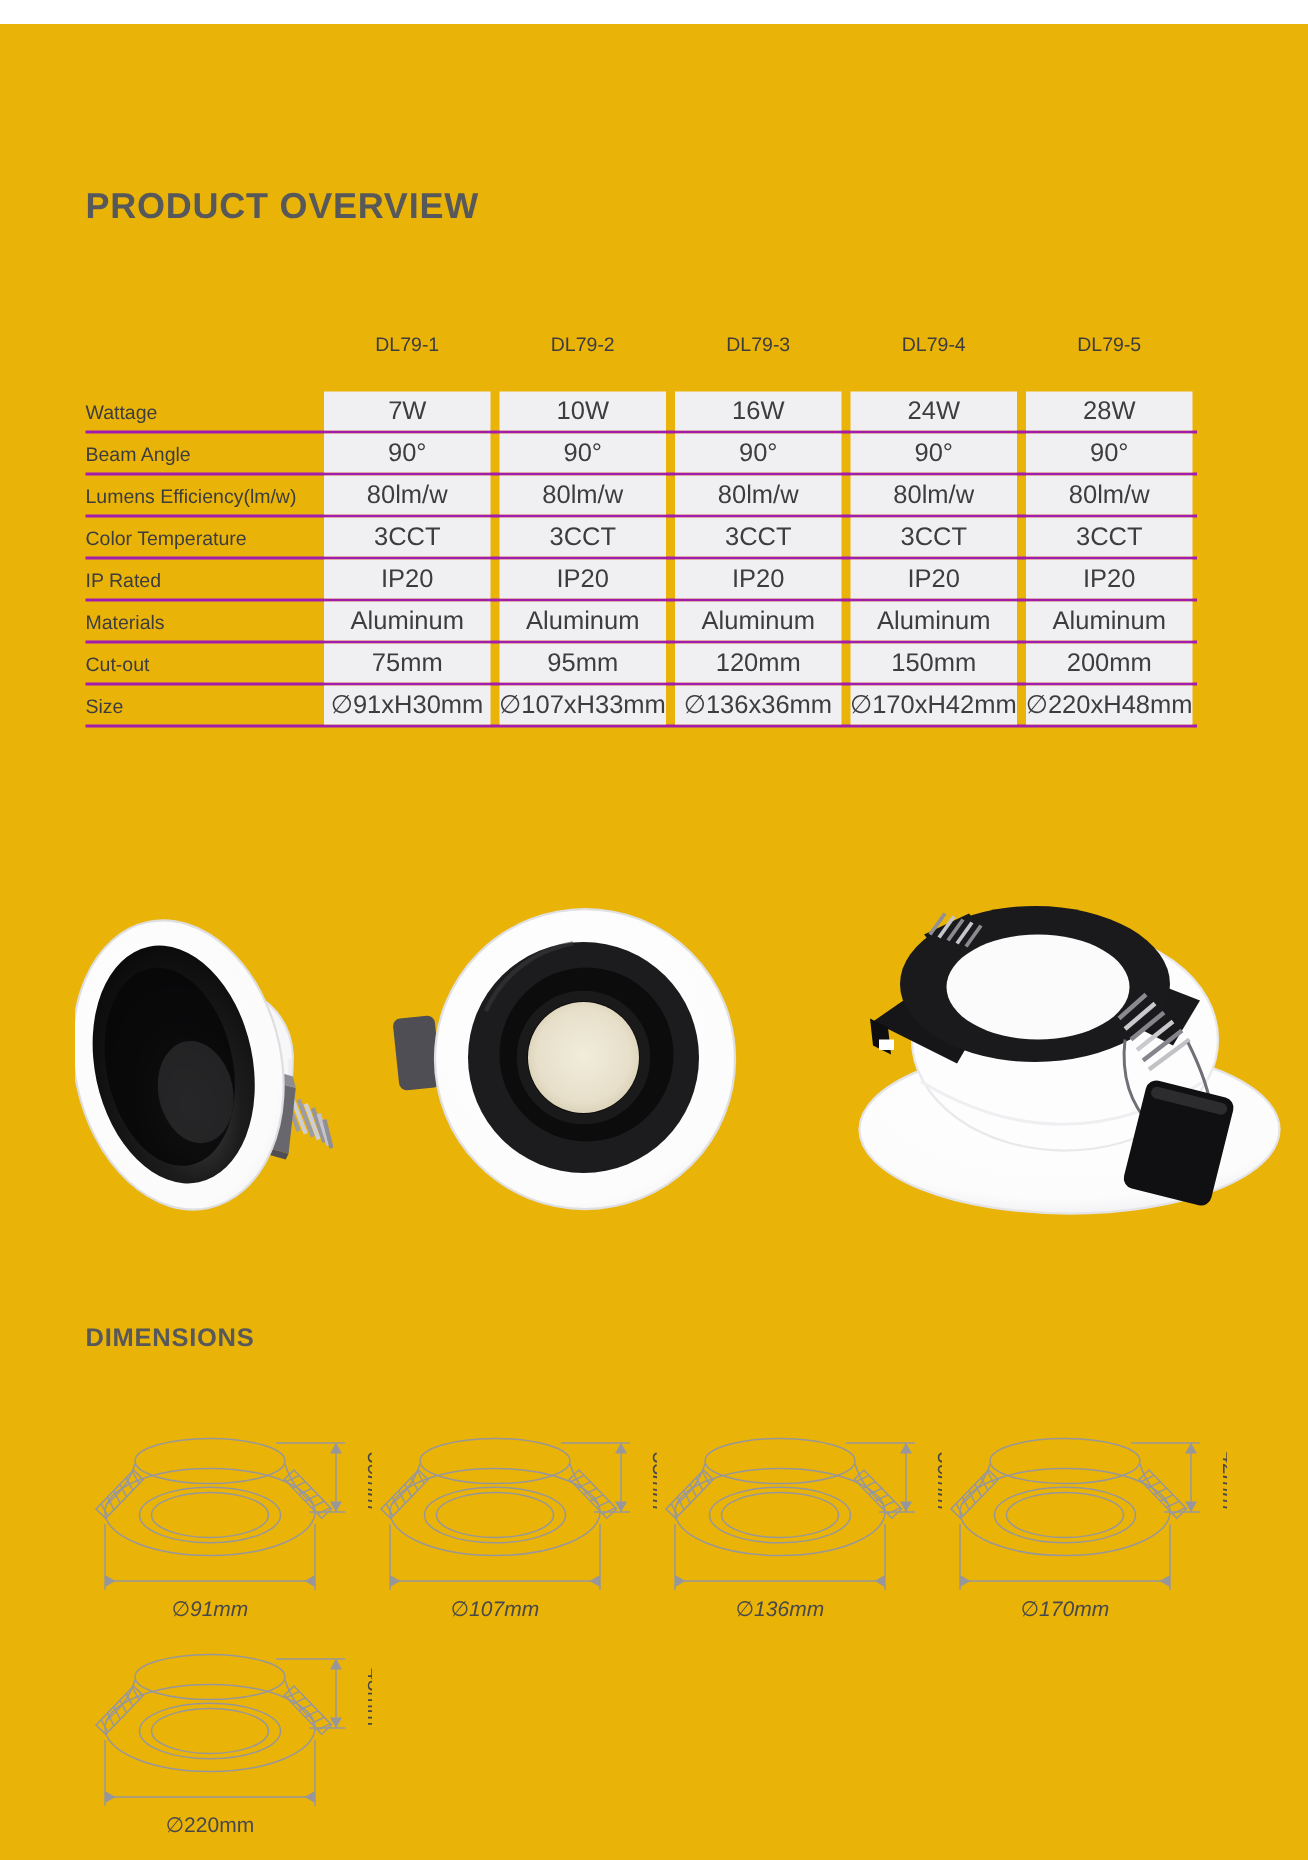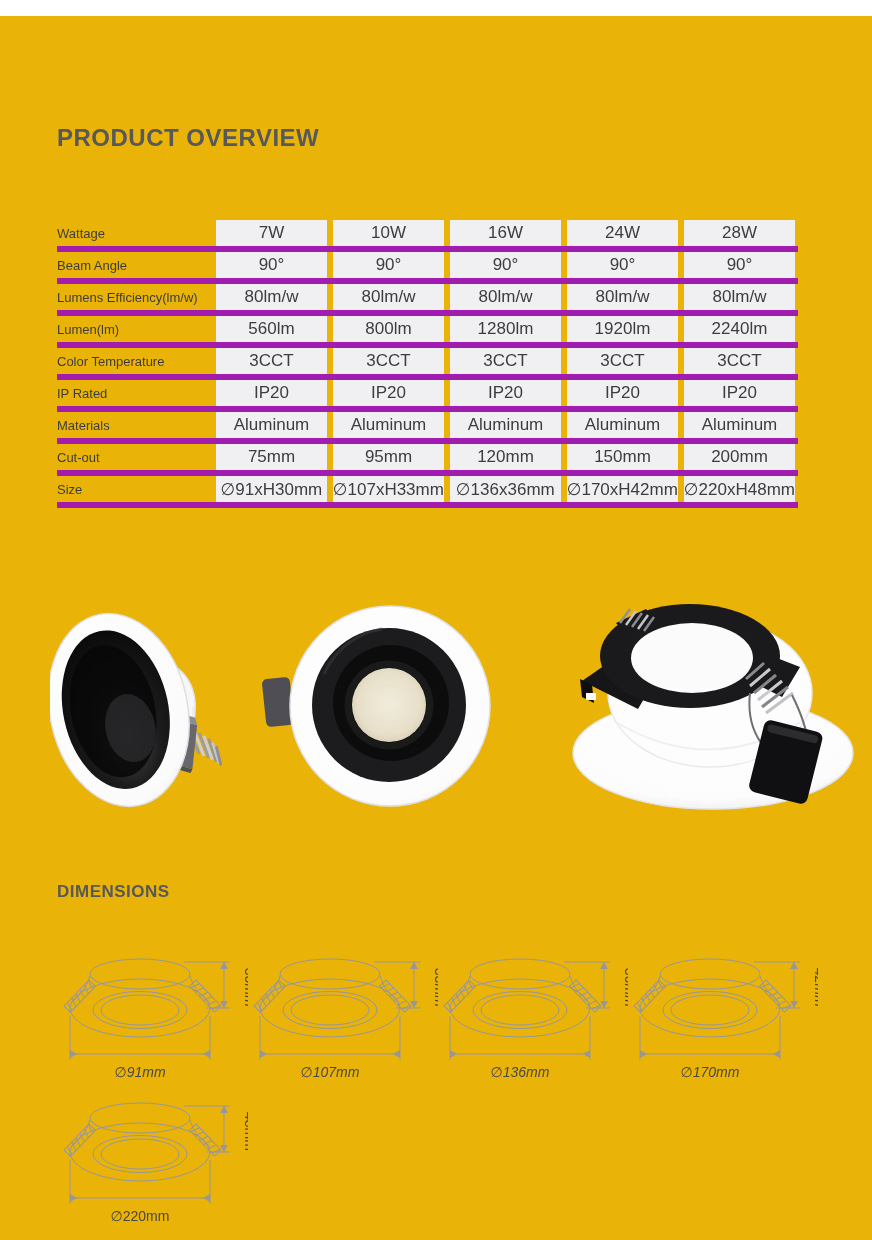--- a/index.html
+++ b/index.html
@@ -10,21 +10,21 @@
   .section-title{
     position:absolute;left:57px;margin:0;color:#57585a;font-weight:bold;letter-spacing:.5px;
   }
   #overview-title{top:108px;font-size:24px;}
   #dimensions-title{top:866px;font-size:17px;}
 
   
   .spec-table{position:absolute;left:57px;top:204px;width:741px;color:#3d3d3f;}
   .spec-header-row{display:grid;grid-template-columns:156px repeat(5,1fr);height:18px;margin-bottom:23px;}
   .col-h{display:flex;align-items:center;justify-content:center;font-size:13px;color:#3d3d3f;}
-  .spec-row{display:grid;grid-template-columns:156px repeat(5,1fr);height:26px;border-bottom:6px solid #a21caf;}
+  .spec-row{display:grid;grid-template-columns:156px repeat(5,1fr);height:26px;border-bottom:2px solid #a21caf;}
   .row-label{display:flex;align-items:center;font-size:13px;color:#3d3d3f;}
   .band{display:flex;align-items:center;justify-content:center;font-size:17px;
         background:#f0f0f2;margin:0 3px;color:#3d3d3f;}
 
   
   figure{margin:0;padding:0;position:absolute;}
   #fig-product-1{left:50px;top:582px;width:172px;height:224px;}
   #fig-product-2{left:262px;top:586px;width:232px;height:210px;}
   #fig-product-3{left:568px;top:585px;width:292px;height:212px;}
   figure svg{display:block;width:100%;height:100%;}
@@ -43,20 +43,28 @@
   .dtx{fill:#48484a;font-size:14px;font-family:"Liberation Sans","DejaVu Sans",sans-serif;}
 </style>
 </head>
 <body>
 
 <div class="page">
 
   <h1 class="section-title" id="overview-title">PRODUCT OVERVIEW</h1>
 
   <div class="spec-table">
+    <div class="spec-header-row">
+      <div class="row-label"></div>
+    <div class="col-h">DL79-1</div>
+        <div class="col-h">DL79-2</div>
+        <div class="col-h">DL79-3</div>
+        <div class="col-h">DL79-4</div>
+        <div class="col-h">DL79-5</div>
+      </div>
     <div id="spec-body">
         <div class="spec-row">
           <div class="row-label">Wattage</div>
           <div class="band">7W</div>
           <div class="band">10W</div>
           <div class="band">16W</div>
           <div class="band">24W</div>
           <div class="band">28W</div>
         </div>
         <div class="spec-row">
@@ -67,28 +75,20 @@
           <div class="band">90°</div>
           <div class="band">90°</div>
         </div>
         <div class="spec-row">
           <div class="row-label">Lumens Efficiency(lm/w)</div>
           <div class="band">80lm/w</div>
           <div class="band">80lm/w</div>
           <div class="band">80lm/w</div>
           <div class="band">80lm/w</div>
           <div class="band">80lm/w</div>
-        </div>
-        <div class="spec-row">
-          <div class="row-label">Lumen(lm)</div>
-          <div class="band">560lm</div>
-          <div class="band">800lm</div>
-          <div class="band">1280lm</div>
-          <div class="band">1920lm</div>
-          <div class="band">2240lm</div>
         </div>
         <div class="spec-row">
           <div class="row-label">Color Temperature</div>
           <div class="band">3CCT</div>
           <div class="band">3CCT</div>
           <div class="band">3CCT</div>
           <div class="band">3CCT</div>
           <div class="band">3CCT</div>
         </div>
         <div class="spec-row">

